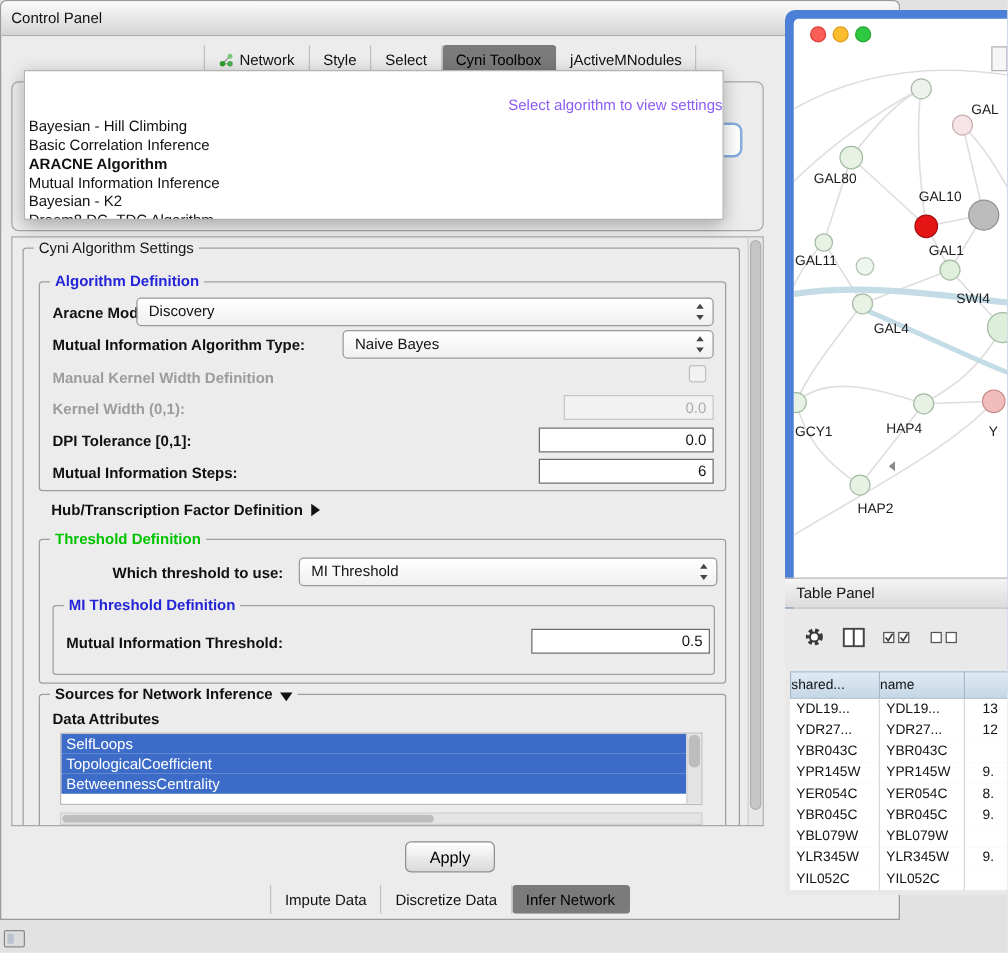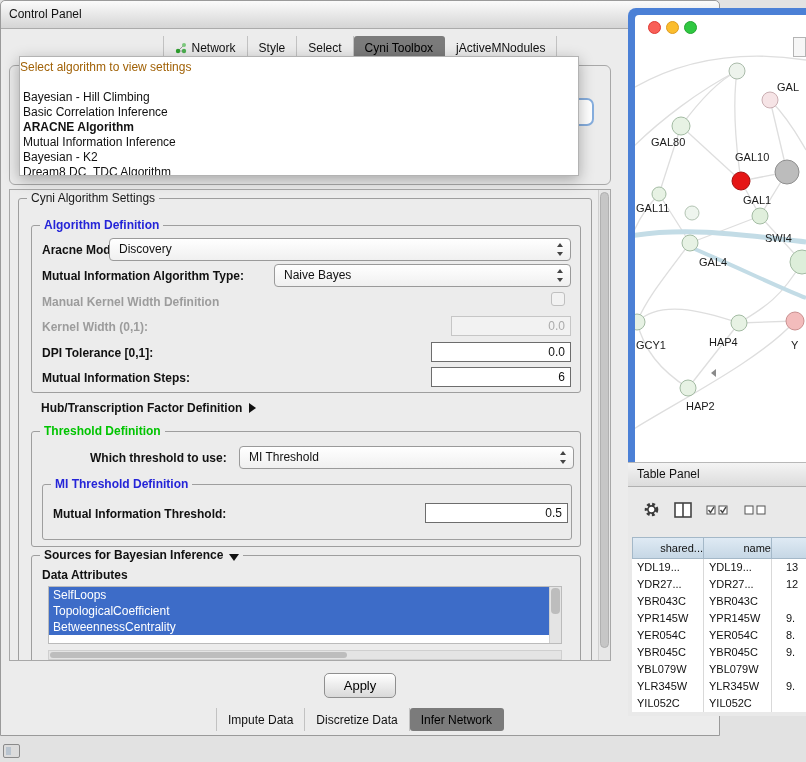--- a/index.html
+++ b/index.html
@@ -28,22 +28,22 @@
   .tab.active{background:#7b7b7b;color:#000000;border-radius:3px;border-right-color:transparent}
 
   .behind-panel{position:absolute;left:8px;top:64px;width:602px;height:120px;
       border:1px solid #a8a8a8;border-radius:6px;background:#ececec}
   .behind-combo{position:absolute;left:14px;top:32px;right:16px;height:28px;background:#fff;
       border:2px solid #86aede;border-radius:7px}
 
   
   .popup{position:absolute;left:18px;top:55px;width:560px;height:120px;background:#fff;
       border:1px solid #b3b3b3;box-shadow:0 4px 14px rgba(0,0,0,.3);z-index:50;overflow:hidden}
-  .popup .ph{color:#a16207;text-align:left;margin-top:3px}
-  .popup .items{margin-top:16px}
+  .popup .ph{color:#8b5cf6;text-align:right;margin-top:20px}
+  .popup .items{margin-top:3px}
   .popup .item{line-height:15px;padding-left:3px;white-space:nowrap}
   .popup .item.selected{font-weight:bold}
 
   
   .settings{position:absolute;left:8px;top:188px;width:602px;height:472px;
       border:1px solid #a8a8a8;background:#ececec;overflow:hidden}
   .vscroll{position:absolute;right:0;top:0;width:12px;height:100%;background:#e7e7e7;border-left:1px solid #cfcfcf}
   .vscroll .thumb{position:absolute;left:1px;right:1px;top:2px;height:97%;background:#c6c6c6;
       border:1px solid #b0b0b0;border-radius:5px}
   .cp-collapse{position:absolute;right:3px;top:368px;width:0;height:0;z-index:5;
@@ -103,21 +103,21 @@
   
   .tp-header{position:absolute;left:628px;top:462px;width:178px;height:25px;
       background:linear-gradient(#f4f4f4,#dcdcdc);border-top:1px solid #b8b8b8;border-bottom:1px solid #b0b0b0;
       line-height:23px;padding-left:9px}
   .tp-body{position:absolute;left:628px;top:487px;width:178px;height:229px;background:#e9e9e9;overflow:hidden}
   .tp-toolbar{position:absolute;left:15px;top:14px;display:flex;gap:14px;align-items:center}
   .tp-table{position:absolute;left:4px;top:50px;width:180px;font-size:11px}
   .trow{display:flex;height:17px;line-height:16px;background:#fff}
   .trow.thead{height:22px;line-height:21px}
   .thead .tcell{background:linear-gradient(#dfeaf4,#c6d7e5);border:1px solid #a4b8c8;border-left:none;
-      text-align:right;padding-left:0}
+      text-align:left;padding-left:0}
   .thead .tcell:first-child{border-left:1px solid #a4b8c8}
   .tcell{width:72px;padding-left:5px;overflow:hidden;white-space:nowrap;border-right:1px solid #d9d9d9}
   .tcell.c2{width:68px}
   .tcell.c3{width:40px;border-right:none;padding-left:14px}
 
   .corner-icon{position:absolute;left:3px;top:744px;width:17px;height:14px;border:1px solid #8a8a8a;
       background:#dcdcdc;border-radius:2px}
   .corner-icon::after{content:"";position:absolute;left:2px;top:2px;width:5px;height:8px;background:#b9c4cf}
 </style>
 </head>
@@ -206,21 +206,21 @@
 
         <div class="gb" style="left:10px;top:52px;width:530px;height:56px">
           <span class="legend blue">MI Threshold Definition</span>
           <span class="lbl" style="left:10px;top:22px">Mutual Information Threshold:</span>
           <span class="field" style="left:382px;top:18px;width:143px">0.5</span>
         </div>
       </div>
 
       <div class="gb" style="left:12px;top:356px;width:550px;height:130px">
         <span class="legend bold">
-          <span>Sources for Bayesian Inference</span><span class="tri-down"></span>
+          <span>Sources for Network Inference</span><span class="tri-down"></span>
         </span>
         <span class="lbl" style="left:10px;top:12px">Data Attributes</span>
 
         <div class="attr-list">
           <div class="attr-item">SelfLoops</div>
           <div class="attr-item">TopologicalCoefficient</div>
           <div class="attr-item">BetweennessCentrality</div>
           <div class="attr-vscroll">
             <div class="attr-vthumb"></div>
           </div>

